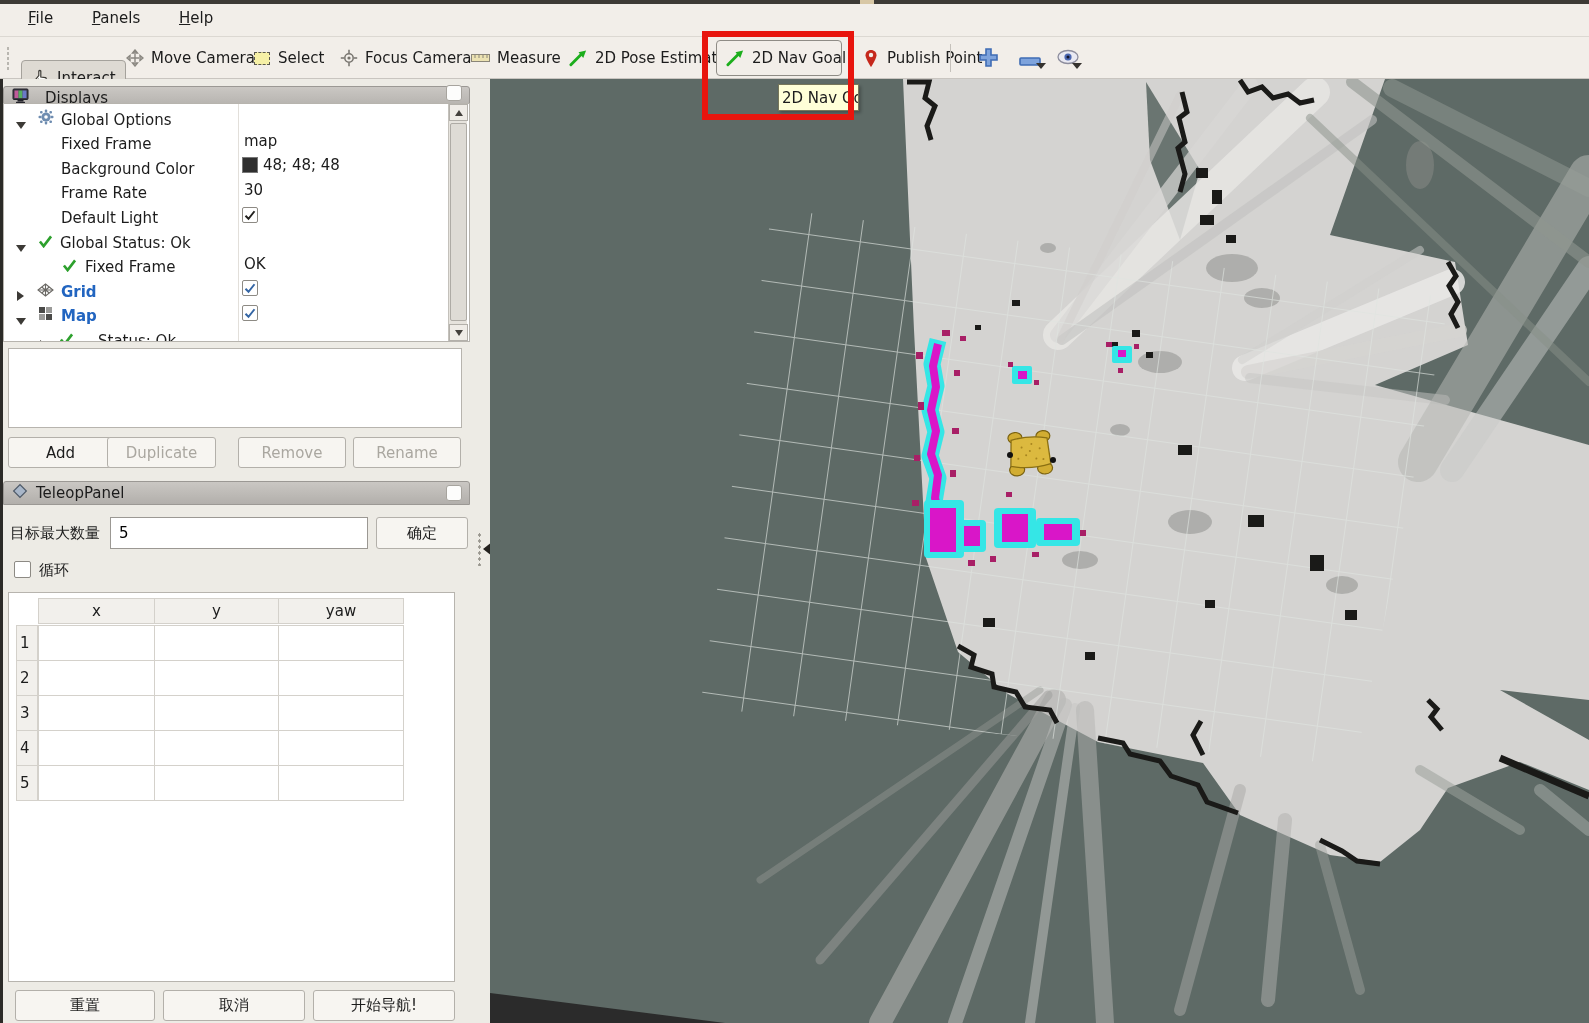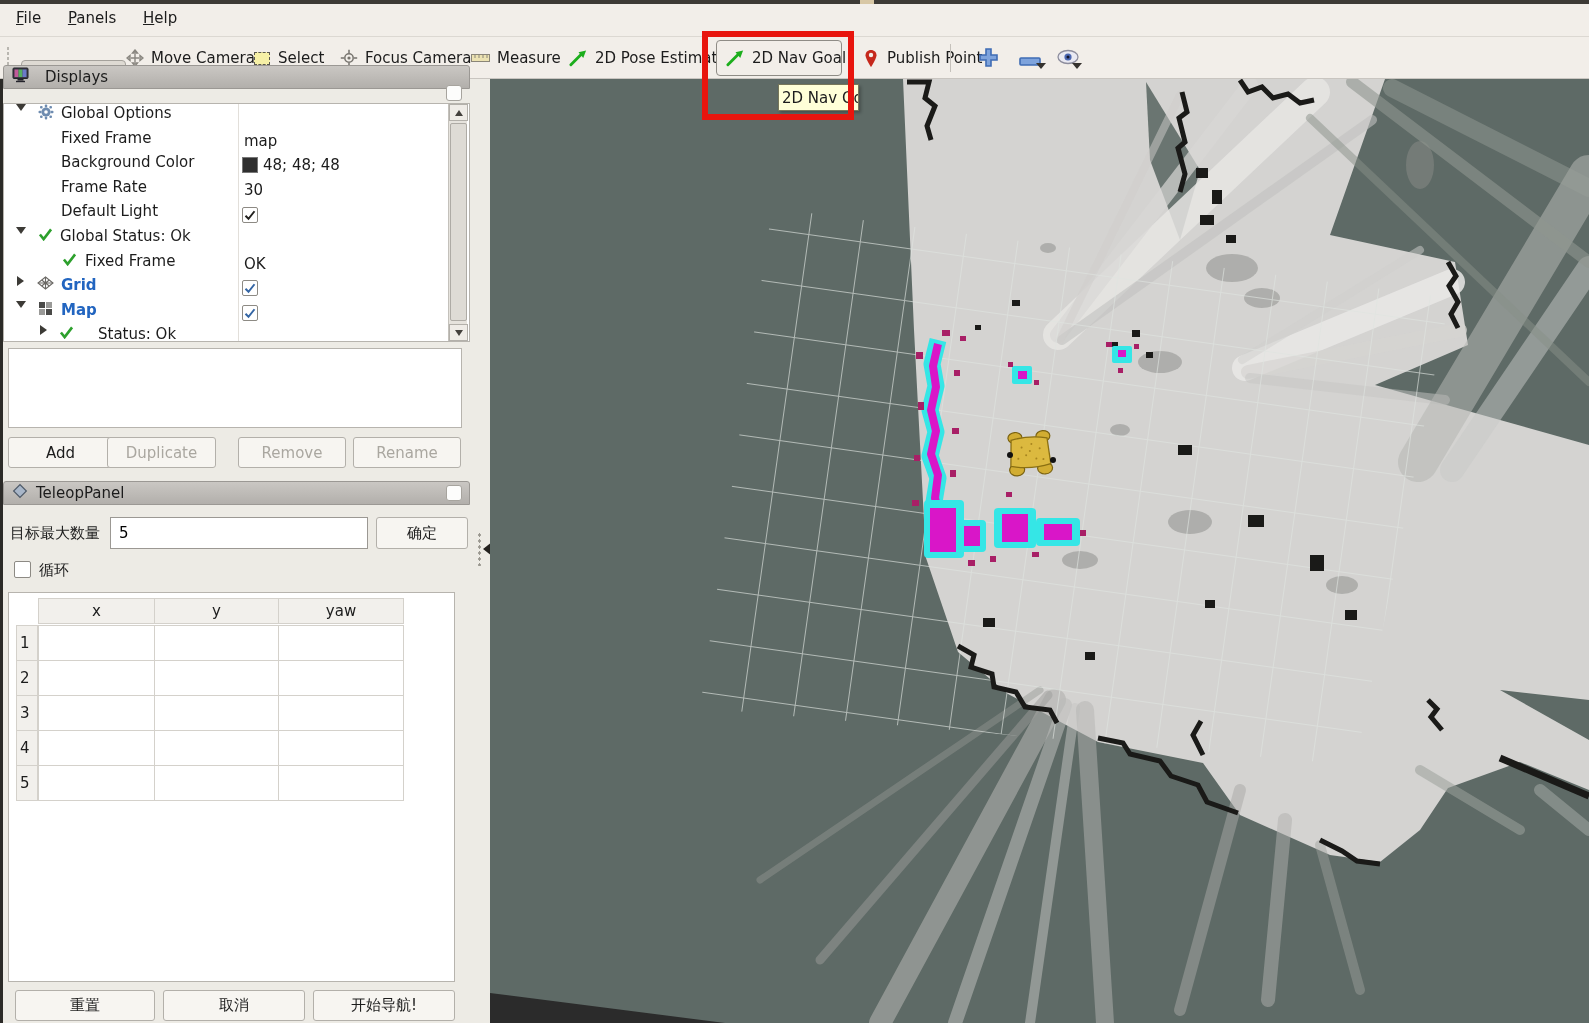--- a/index.html
+++ b/index.html
@@ -7,21 +7,21 @@
               font-family:"DejaVu Sans","Liberation Sans",sans-serif; font-size:15px; color:#1c1c1c; }
   .abs { position:absolute; }
   #stage { position:relative; width:1589px; height:1023px; }
 
   
   #titlestrip { left:0; top:0; width:1589px; height:4px; background:#3d3a36; }
   #titleicon { left:860px; top:0; width:14px; height:4px; background:#d8c7a5; }
 
   
   #menubar { left:0; top:4px; width:1589px; height:33px; background:#f2eee9; border-bottom:1px solid #dcd8d2; }
-  .menuitem { display:inline-block; margin-left:10px; padding:5px 6px; cursor:default; }
+  .menuitem { display:inline-block; margin-left:22px; padding:5px 6px; cursor:default; }
   .menuitem::first-letter { text-decoration:underline; }
 
   
   #toolbar { left:0; top:37px; width:1589px; height:42px; background:#f2eee9; border-bottom:1px solid #c9c5c0; }
   .grip { left:6px; top:46px; width:5px; height:26px;
           background-image:radial-gradient(#b9b6b0 1px, transparent 1.2px); background-size:4px 5px; }
   .tbtn { position:absolute; top:40px; height:36px; display:flex; align-items:center; gap:7px;
           padding:0 9px; border-radius:4px; white-space:nowrap; }
   .tbtn.pressed { background:#dedad3; border:1px solid #a5a29c; }
   .tbtn.checked { border:1px solid #8f8c86; background:#f2eee9; }
@@ -35,21 +35,21 @@
   #leftedge { left:0; top:79px; width:3px; height:944px; background:#2b2a27; }
   .paneltitle { position:absolute; left:3px; width:467px; height:24px;
                 background:linear-gradient(#cac7c3,#b2afab); border:1px solid #9b9894;
                 border-radius:3px 3px 0 0; display:flex; align-items:center; gap:8px; padding:0 8px; }
   .panelcheck { position:absolute; width:16px; height:16px; background:#fdfdfc;
                 border:1px solid #a7a49e; border-radius:3px; }
 
   
   #tree { left:3px; top:103px; width:467px; height:239px; background:#ffffff;
           border:1px solid #b7b4ae; overflow:hidden; }
-  .trow { position:relative; height:24.6px; display:flex; align-items:flex-start; }
+  .trow { position:relative; height:24.6px; display:flex; align-items:flex-end; }
   .tcell { position:absolute; left:234px; top:0; height:24.6px; display:flex; align-items:center; gap:5px; }
   .tdiv { position:absolute; left:234px; top:0; width:1px; height:239px; background:#e2dfda; }
   .exp-open { width:0; height:0; border-left:5px solid transparent; border-right:5px solid transparent;
               border-top:7px solid #3c3a36; }
   .exp-closed { width:0; height:0; border-top:5px solid transparent; border-bottom:5px solid transparent;
                 border-left:7px solid #3c3a36; }
   .blue { color:#2265c0; font-weight:bold; }
   .cbx { width:16px; height:16px; background:#fff; border:1px solid #8d8a84; border-radius:2px;
          display:flex; align-items:center; justify-content:center; }
   .swatch { width:16px; height:16px; background:#2f2f2f; border:1px solid #777; }
@@ -219,21 +219,21 @@
         <ellipse cx="12" cy="8" rx="10" ry="6.5" fill="#e9e9f2" stroke="#8d8d9d" stroke-width="1.3"></ellipse>
         <circle cx="12" cy="8" r="3.6" fill="#4a66b0"></circle>
         <circle cx="12" cy="8" r="1.5" fill="#14142a"></circle>
       </svg>
   </div>
   <div class="abs caret" style="left:1072px;top:63px;"></div>
 
   <div class="abs" id="leftpanel"></div>
   <div class="abs" id="leftedge"></div>
 
-  <div class="paneltitle" style="top:65px;gap:16px;">
+  <div class="paneltitle" style="top:86px;gap:16px;">
     <span>
       <svg width="17" height="16" viewBox="0 0 17 16">
           <rect x="1" y="1" width="15" height="10.5" rx="1" fill="#3a3a44" stroke="#23232b"></rect>
           <rect x="2.5" y="2.5" width="4" height="7.5" fill="#c05a9a"></rect>
           <rect x="6.5" y="2.5" width="4" height="7.5" fill="#56b060"></rect>
           <rect x="10.5" y="2.5" width="4" height="7.5" fill="#6a79c8"></rect>
           <rect x="5.5" y="12" width="6" height="1.6" fill="#23232b"></rect>
           <rect x="4" y="13.8" width="9" height="1.4" fill="#23232b"></rect>
         </svg>
     </span>

